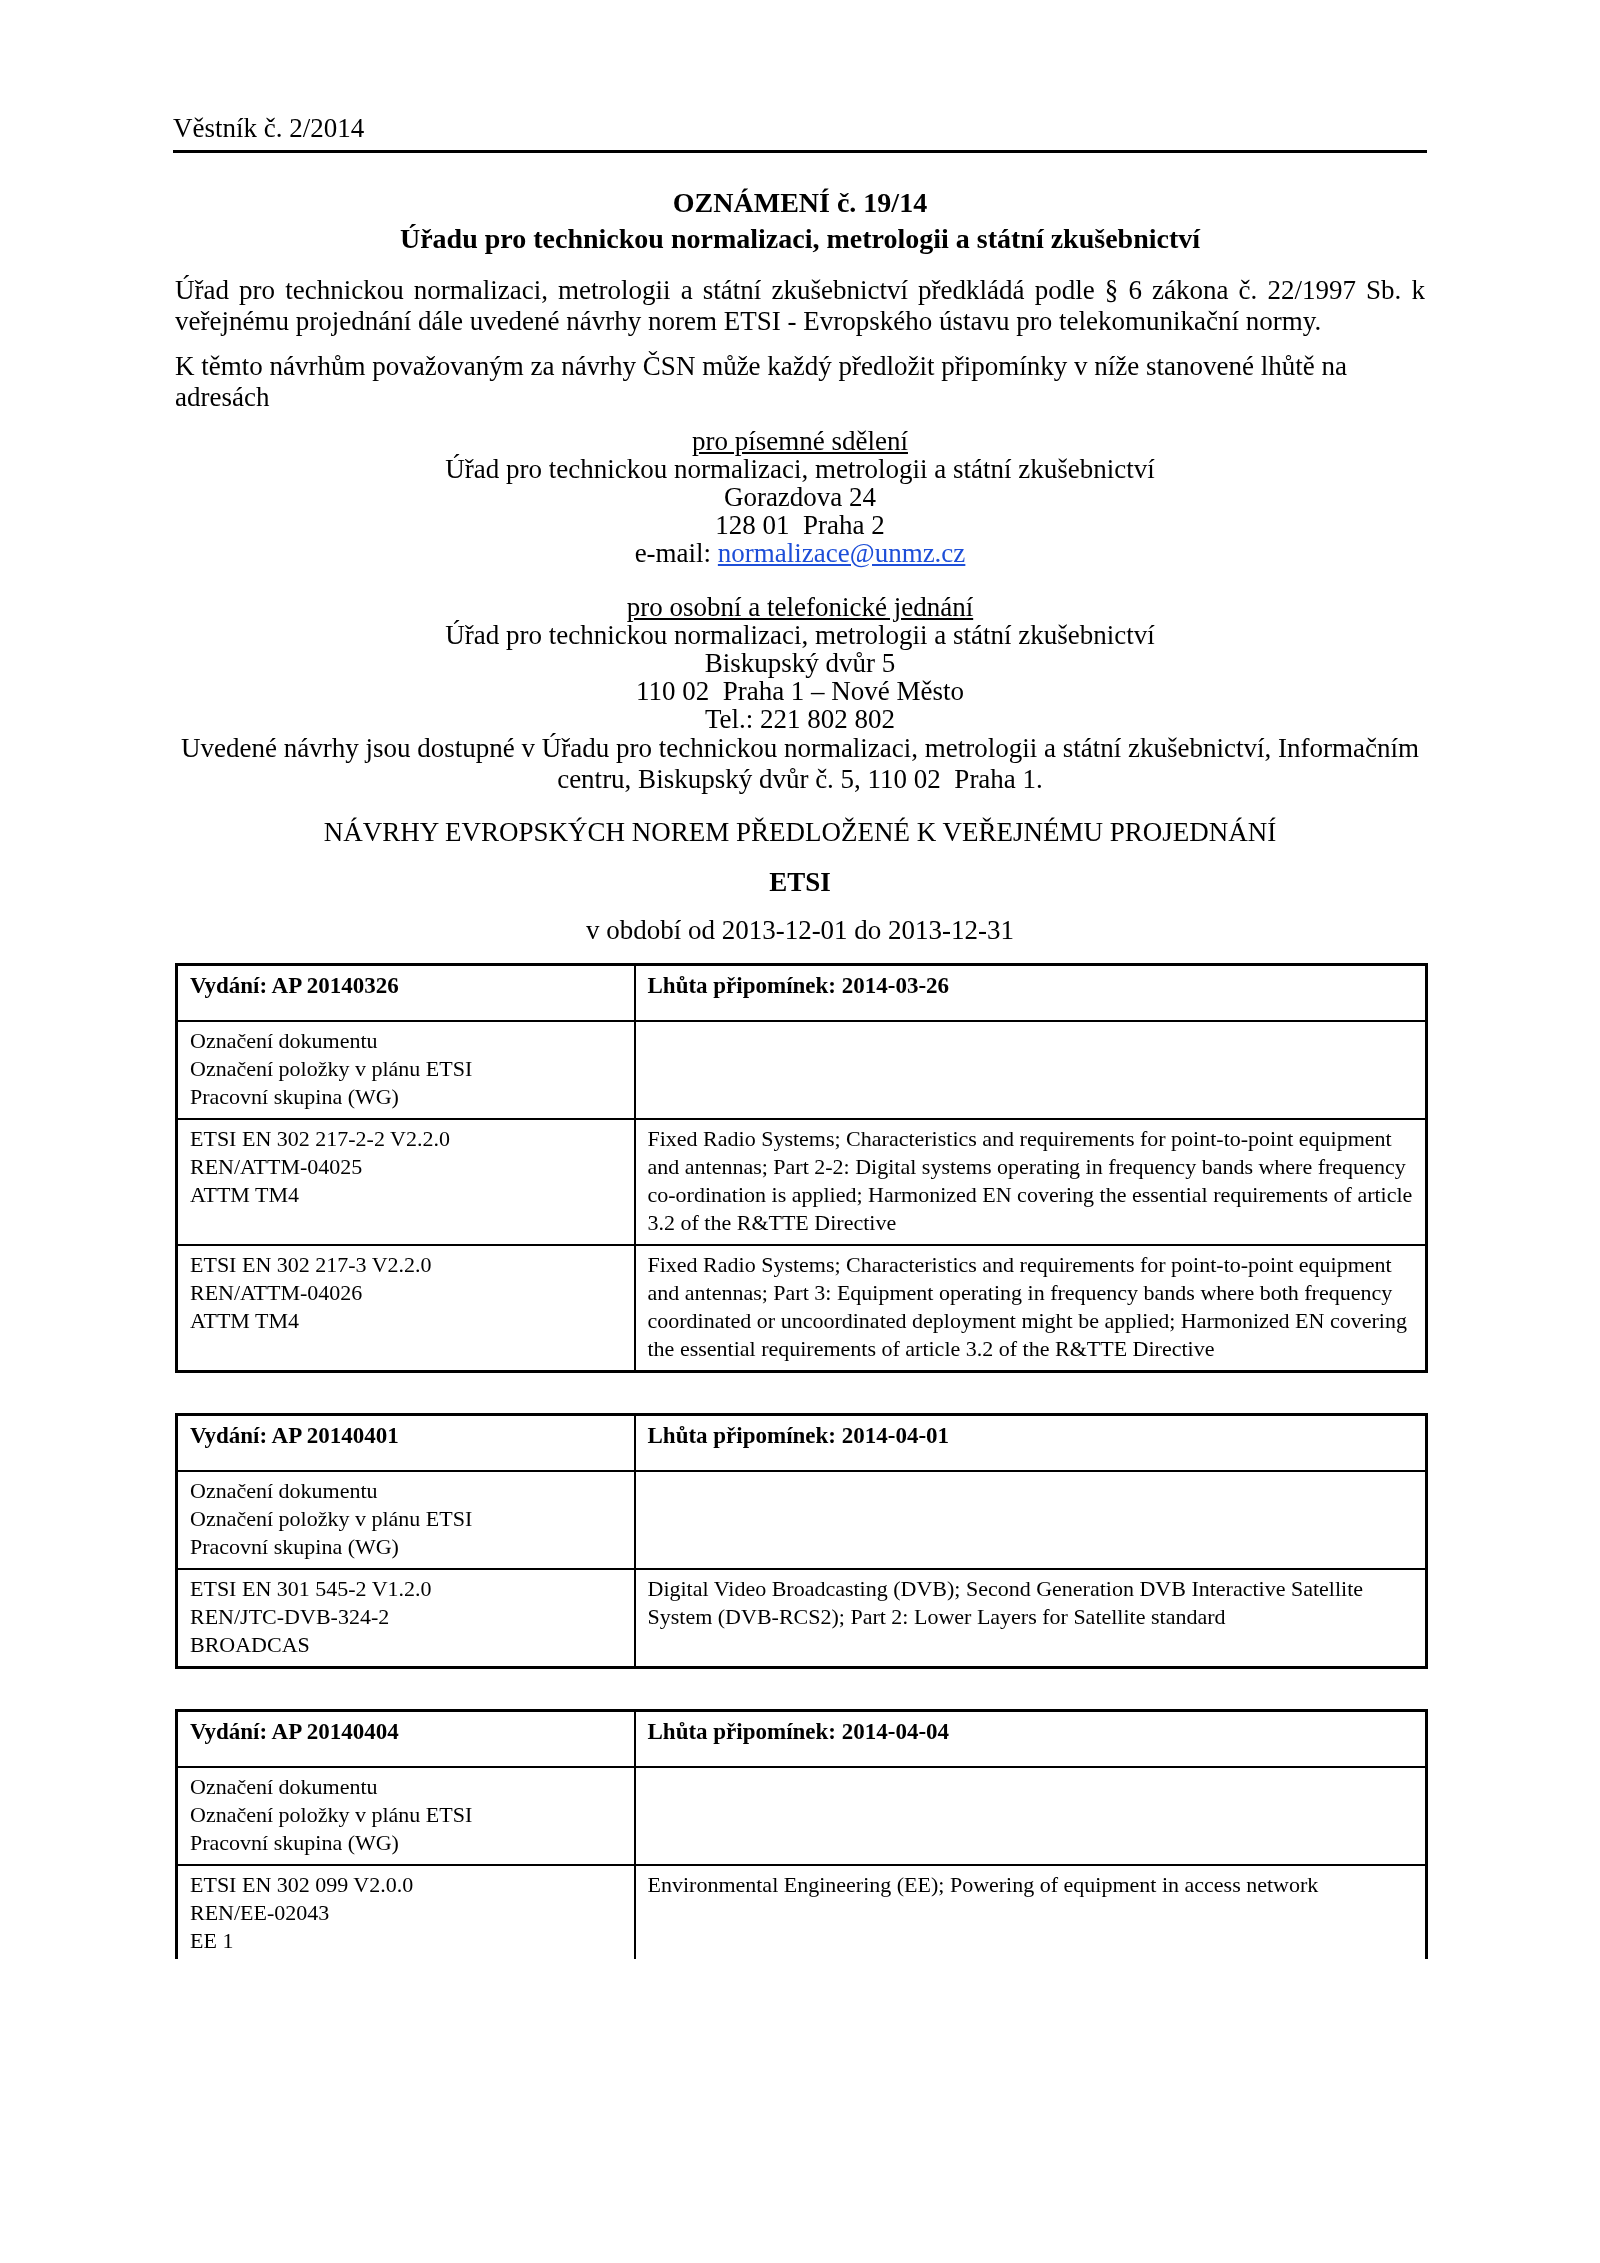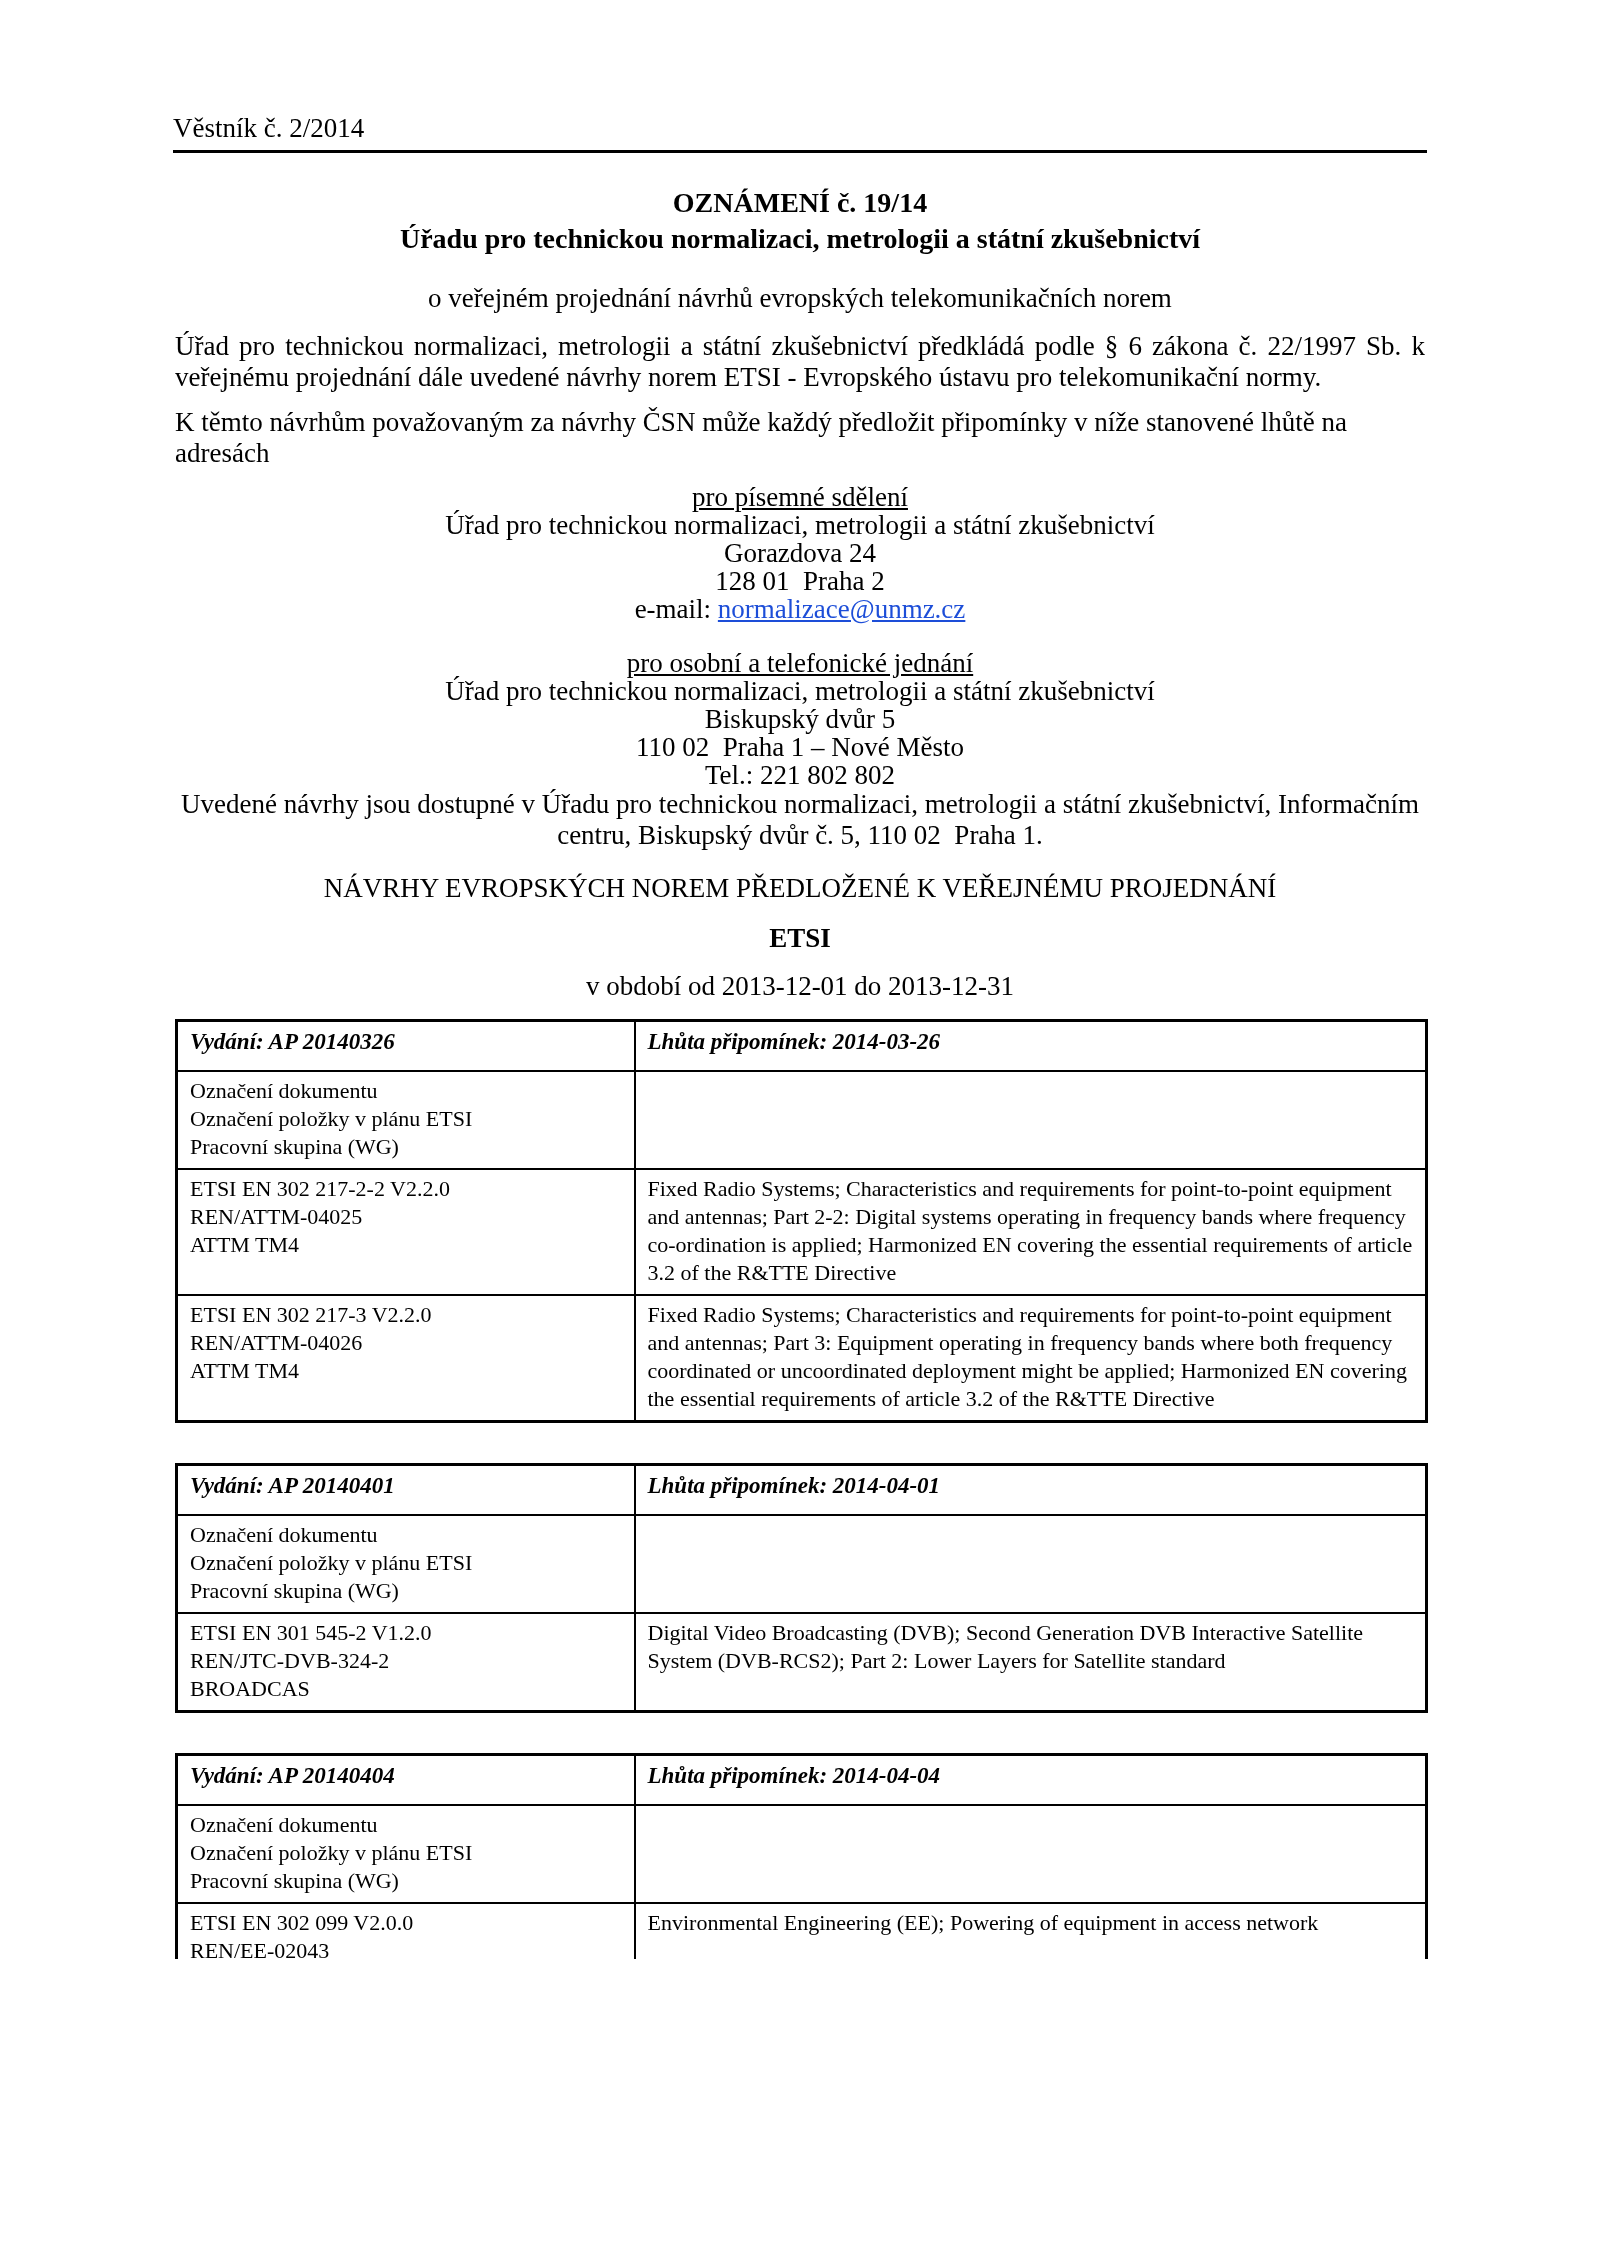--- a/index.html
+++ b/index.html
@@ -50,21 +50,21 @@
   }
   table.etsi-table + table.etsi-table,
   .t2, .t3 { margin-top: 40px; }
   .etsi-table td {
     border: 2px solid #000;
     vertical-align: top;
     padding: 5px 12px 7px 12px;
     font-size: 22px;
     line-height: 28px;
   }
-  .etsi-table tr.t-head td { font-weight: bold; font-size: 23px; padding-top: 6px; padding-bottom: 14px; font-style: italic; }
+  .etsi-table tr.t-head td { font-weight: bold; font-size: 23px; padding-top: 6px; padding-bottom: 20px; }
   .cell-line { white-space: nowrap; }
 
   .page-number {
     position: absolute;
     top: 2148px;
     left: 16px;
     width: 100%;
     text-align: center;
     font-size: 27px;
   }
@@ -77,21 +77,20 @@
 
     <div class="masthead">
       <div class="masthead-text">Věstník č. 2/2014</div>
     </div>
 
     <div class="title-block">
       <div class="title-line">OZNÁMENÍ č. 19/14</div>
       <div class="title-line">Úřadu pro technickou normalizaci, metrologii a státní zkušebnictví</div>
     </div>
 
-    <div class="subtitle">o veřejném projednání návrhů evropských telekomunikačních norem</div>
 
     <p class="body-par par-intro">Úřad pro technickou normalizaci, metrologii a státní zkušebnictví předkládá podle § 6 zákona č. 22/1997 Sb. k veřejnému projednání dále uvedené návrhy norem ETSI - Evropského ústavu pro telekomunikační normy.</p>
 
     <p class="body-par par-comment">K těmto návrhům považovaným za návrhy ČSN může každý předložit připomínky v níže stanovené lhůtě na adresách</p>
 
     <div class="center-block contact1">
       <div class="underlined">pro písemné sdělení</div>
       <div>Úřad pro technickou normalizaci, metrologii a státní zkušebnictví</div>
       <div>Gorazdova 24</div>
       <div>128 01&nbsp; Praha 2</div>

